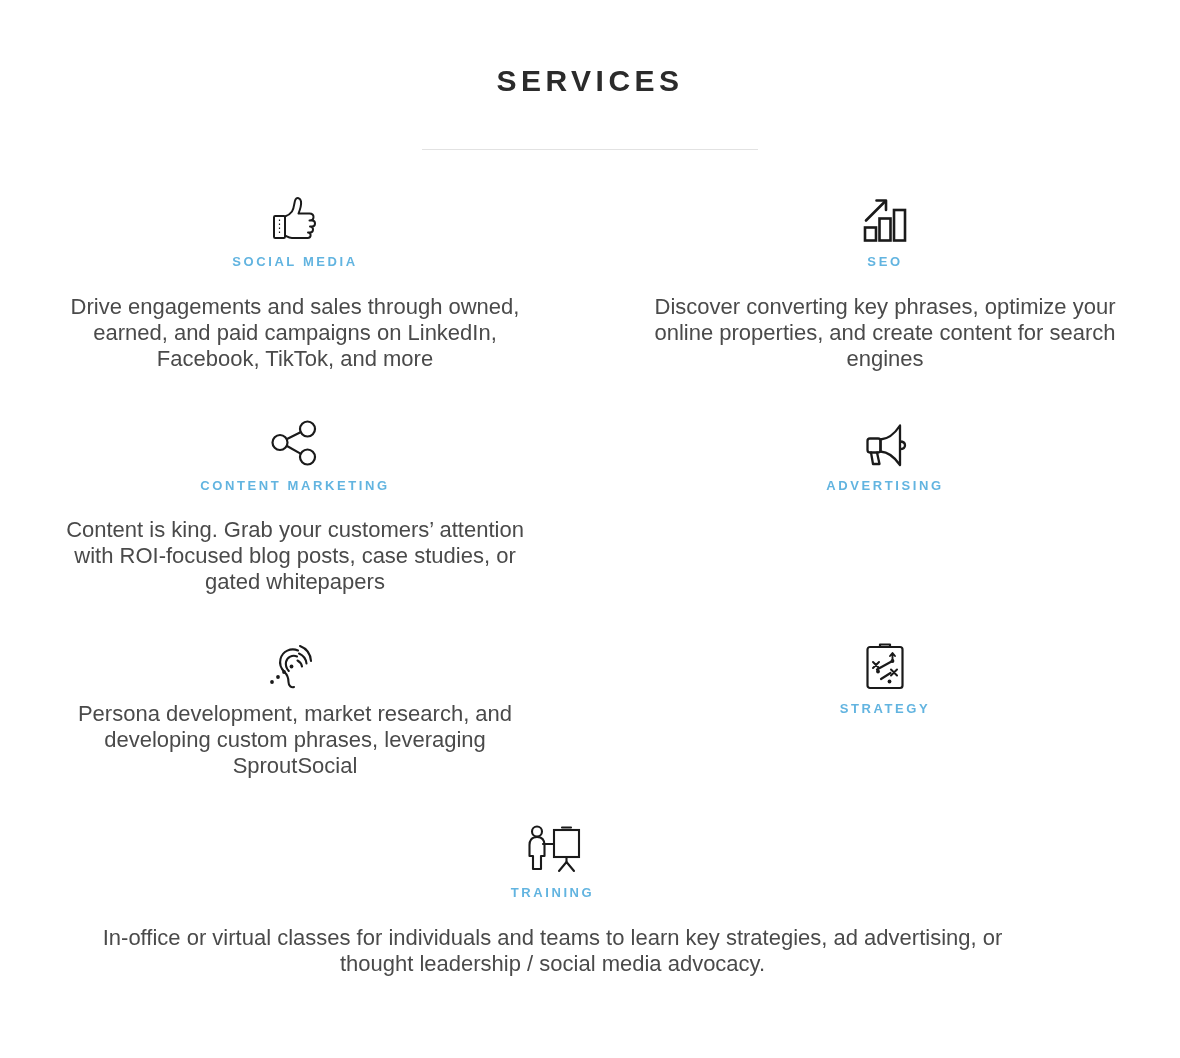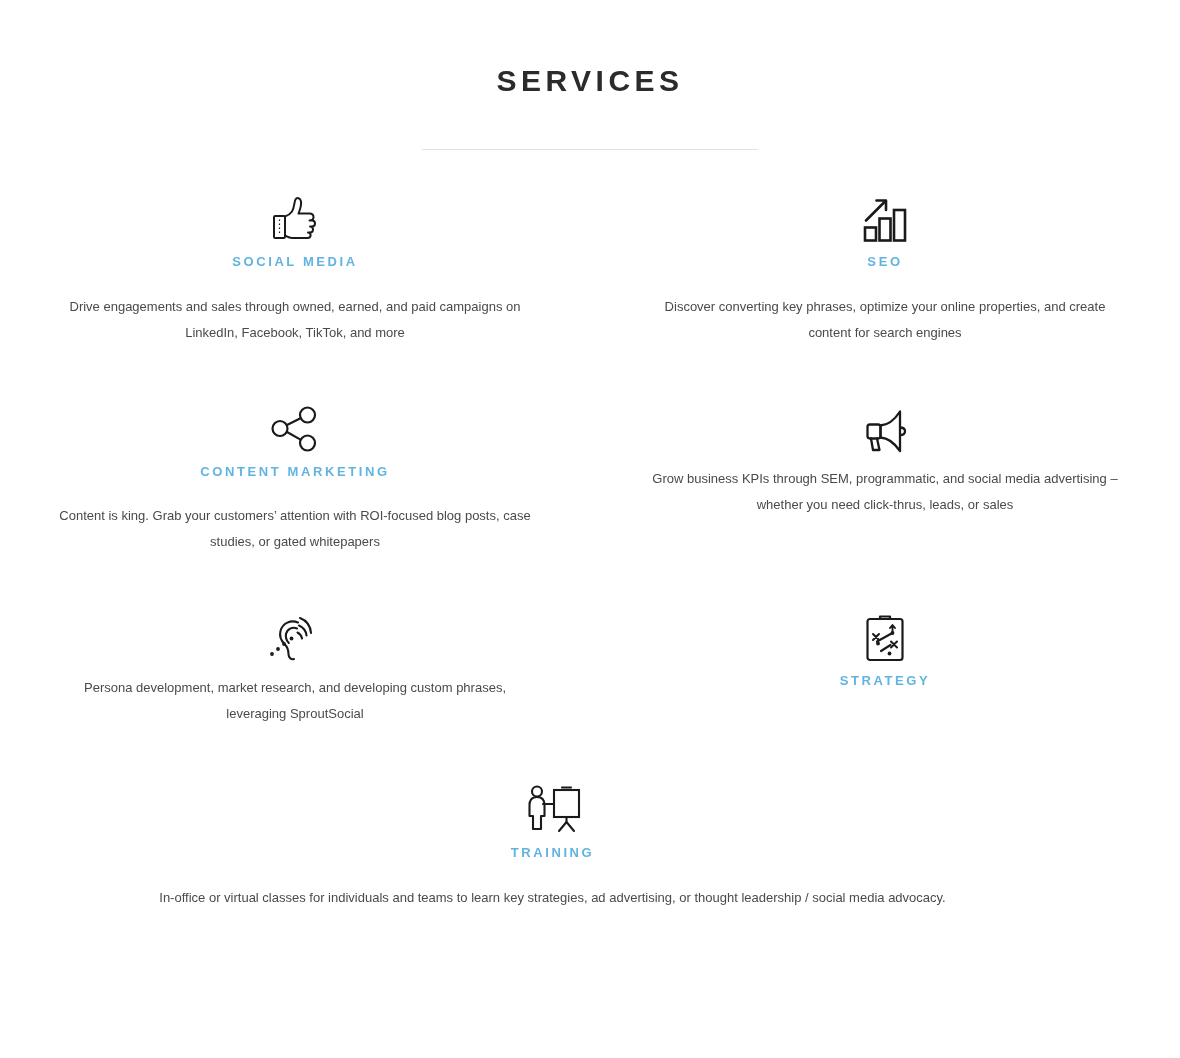--- a/index.html
+++ b/index.html
@@ -68,24 +68,24 @@
 
   .service-name {
     font-size: 13px;
     font-weight: 700;
     letter-spacing: 2.6px;
     color: #62b4e0;
     margin: 0 0 24px 0;
     line-height: 1.2;
   }
   .service-desc {
-    font-size: 13px;
+    font-size: 22px;
     line-height: 26px;
     color: #4a4a4a;
-    margin: 12px;
+    margin: 0;
     font-weight: 400;
   }
 </style>
 </head>
 <body>
 
 <div class="section-header">
   <h1 class="page-title">SERVICES</h1>
   <div class="title-divider"></div>
 </div>
@@ -134,21 +134,21 @@
 
   <div class="service-card">
     <div class="service-icon">
       <svg width="54" height="48" viewBox="0 0 54 48" fill="none" stroke="#1a1a1a" stroke-width="2.3">
         <path d="M42 5.5 C36.5 14 30 19 22.5 19.5 L22.5 31.5 C30 32 36.5 37 42 45 Z" stroke-linejoin="round"></path>
         <rect x="9.5" y="18.5" width="13" height="14" rx="2.4"></rect>
         <path d="M13 32.5 L15 44 L21.5 44 L19 32.5" stroke-linejoin="round" stroke-linecap="round"></path>
         <path d="M42 21.5 C45.5 21.5 47 23 47 25.2 C47 27.4 45.5 29 42 29" stroke-linejoin="round"></path>
       </svg>
     </div>
-    <p class="service-desc">Grow business KPIs through SEM, programmatic, and social media advertising – whether you need click-thrus, leads, or sales</p>
+    <h2 class="service-name">ADVERTISING</h2>
   </div>
 
   <div class="service-card">
     <div class="service-icon">
       <svg width="56" height="50" viewBox="0 0 56 50" fill="none" stroke="#1a1a1a" stroke-width="2.1">
         <path d="M31 9.5 C24 6.5 15.5 10 13.5 18 C12 24 14.5 28 17.5 31 C20.5 34 21.5 37 21.5 41 C21.5 45 24.5 47 27 46" stroke-linecap="round"></path>
         <path d="M30 15.5 C25.5 13.5 20 16 19 21 C18.2 25 19.8 27.8 21.8 30" stroke-linecap="round"></path>
         <path d="M33 5 C39.5 7.5 43.5 13 44 20" stroke-linecap="round"></path>
         <path d="M32 12.5 C36.5 14.5 39 18 39.5 22.5" stroke-linecap="round"></path>
         <path d="M30.5 19.5 C33 20.8 34.5 23 35 25.5" stroke-linecap="round"></path>

